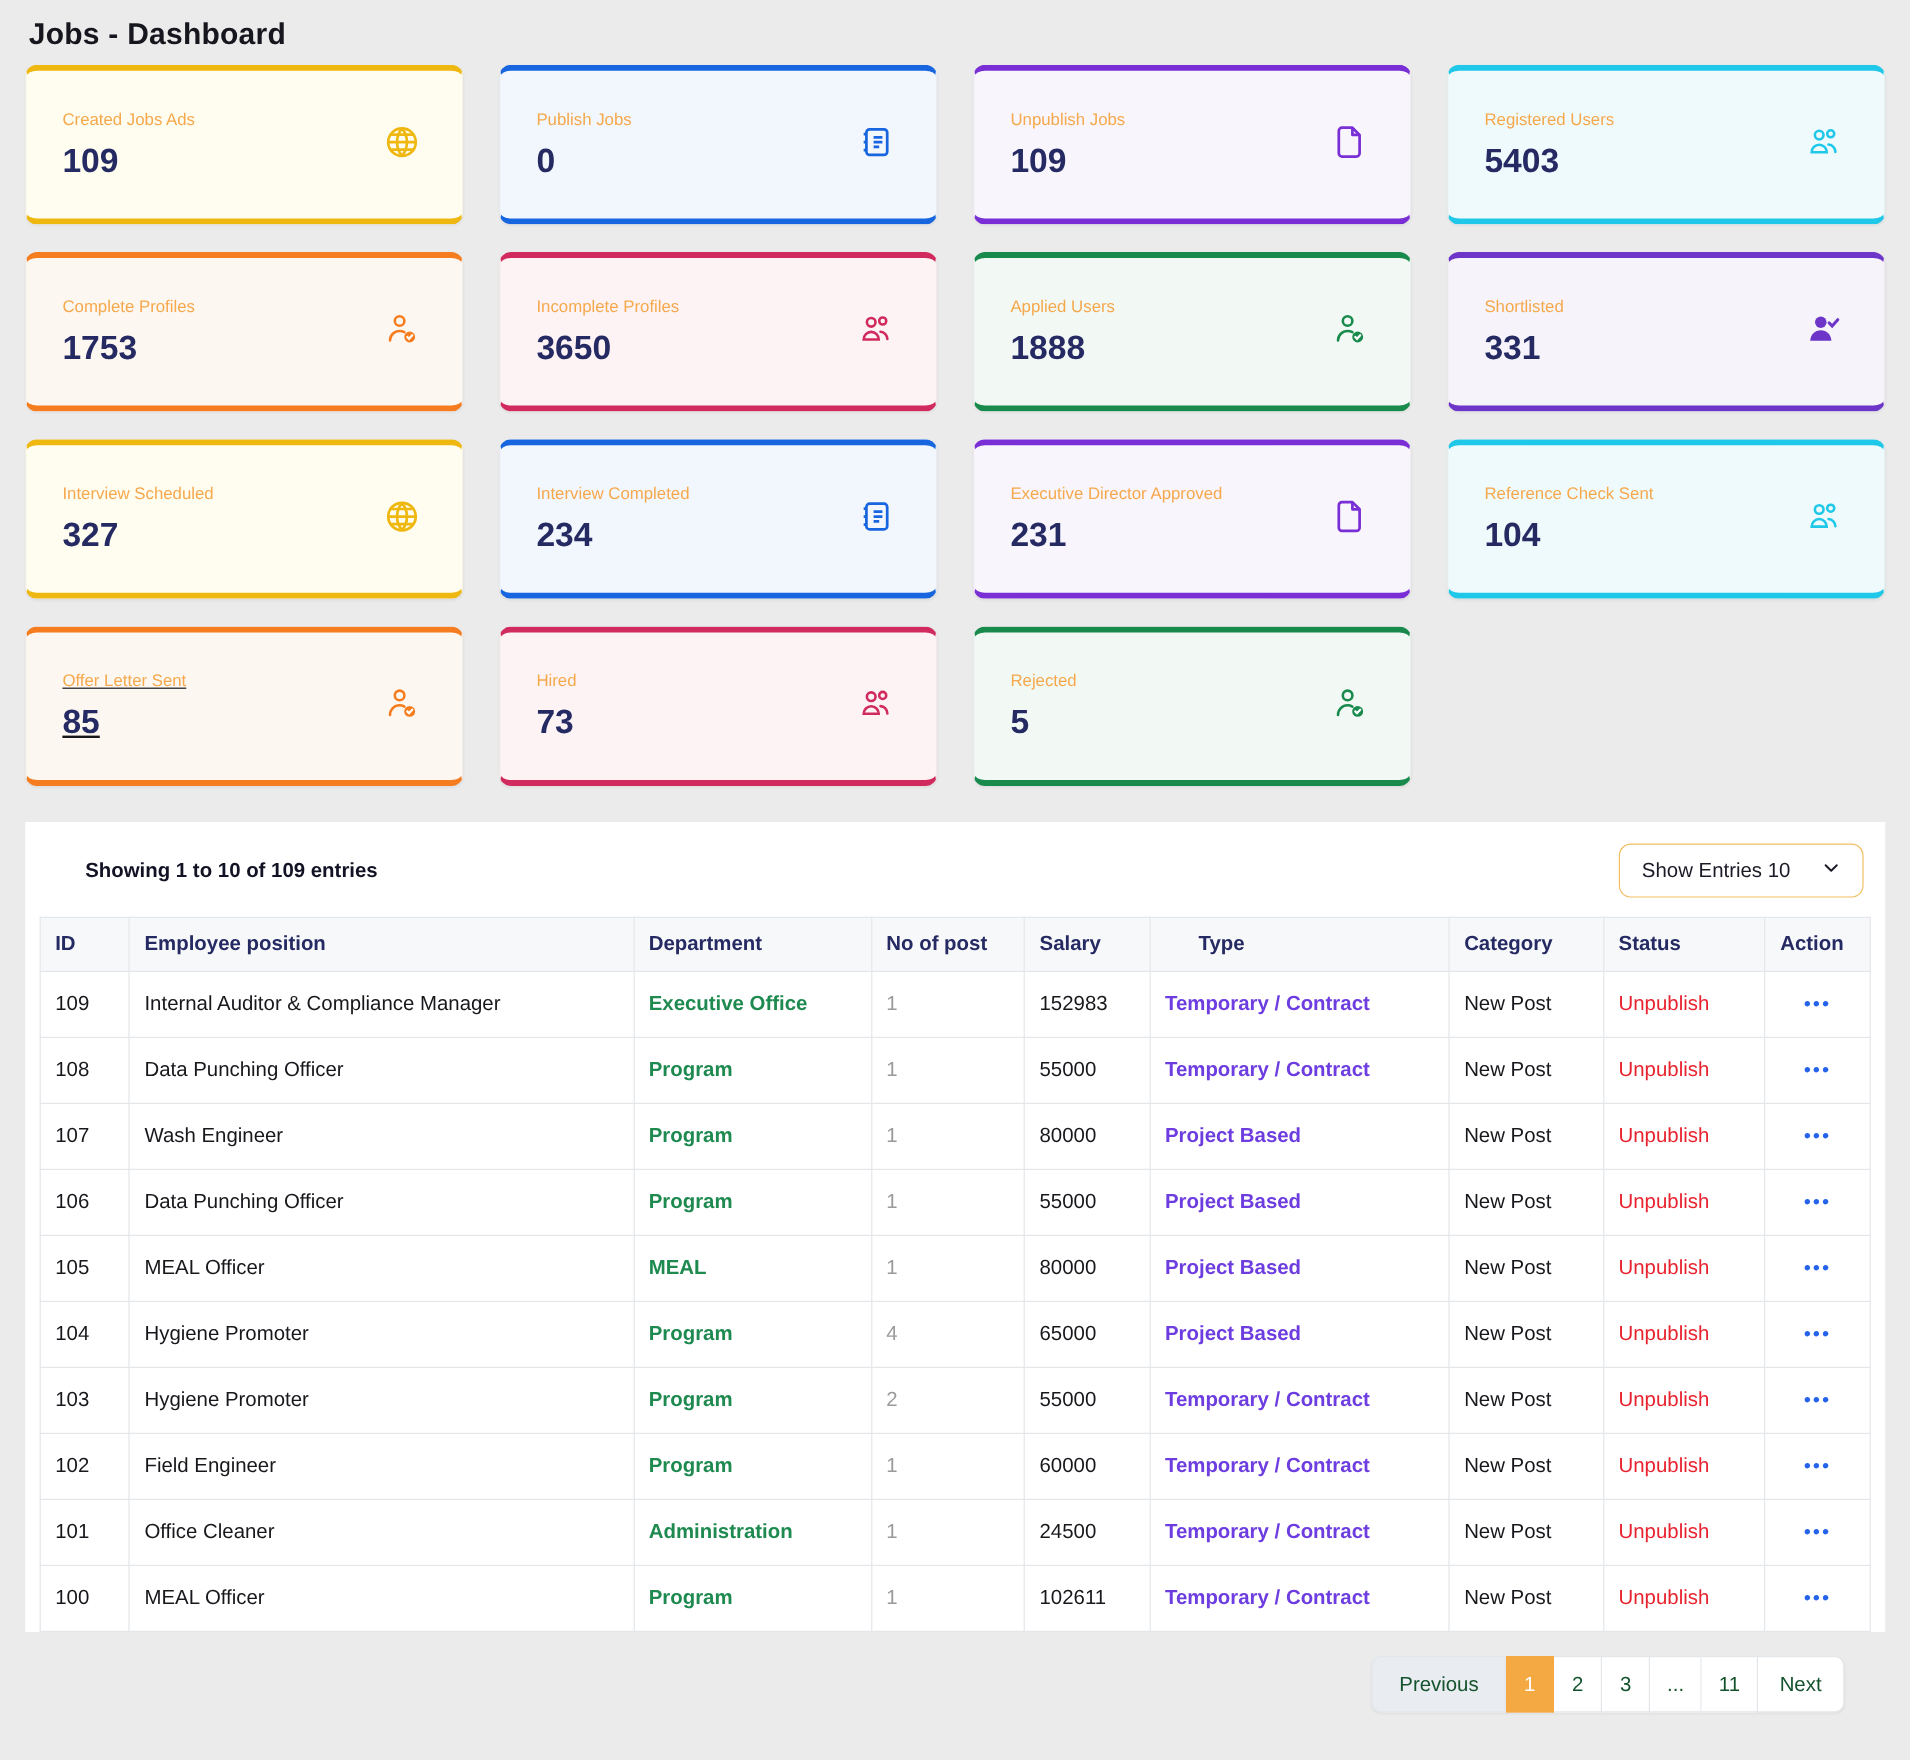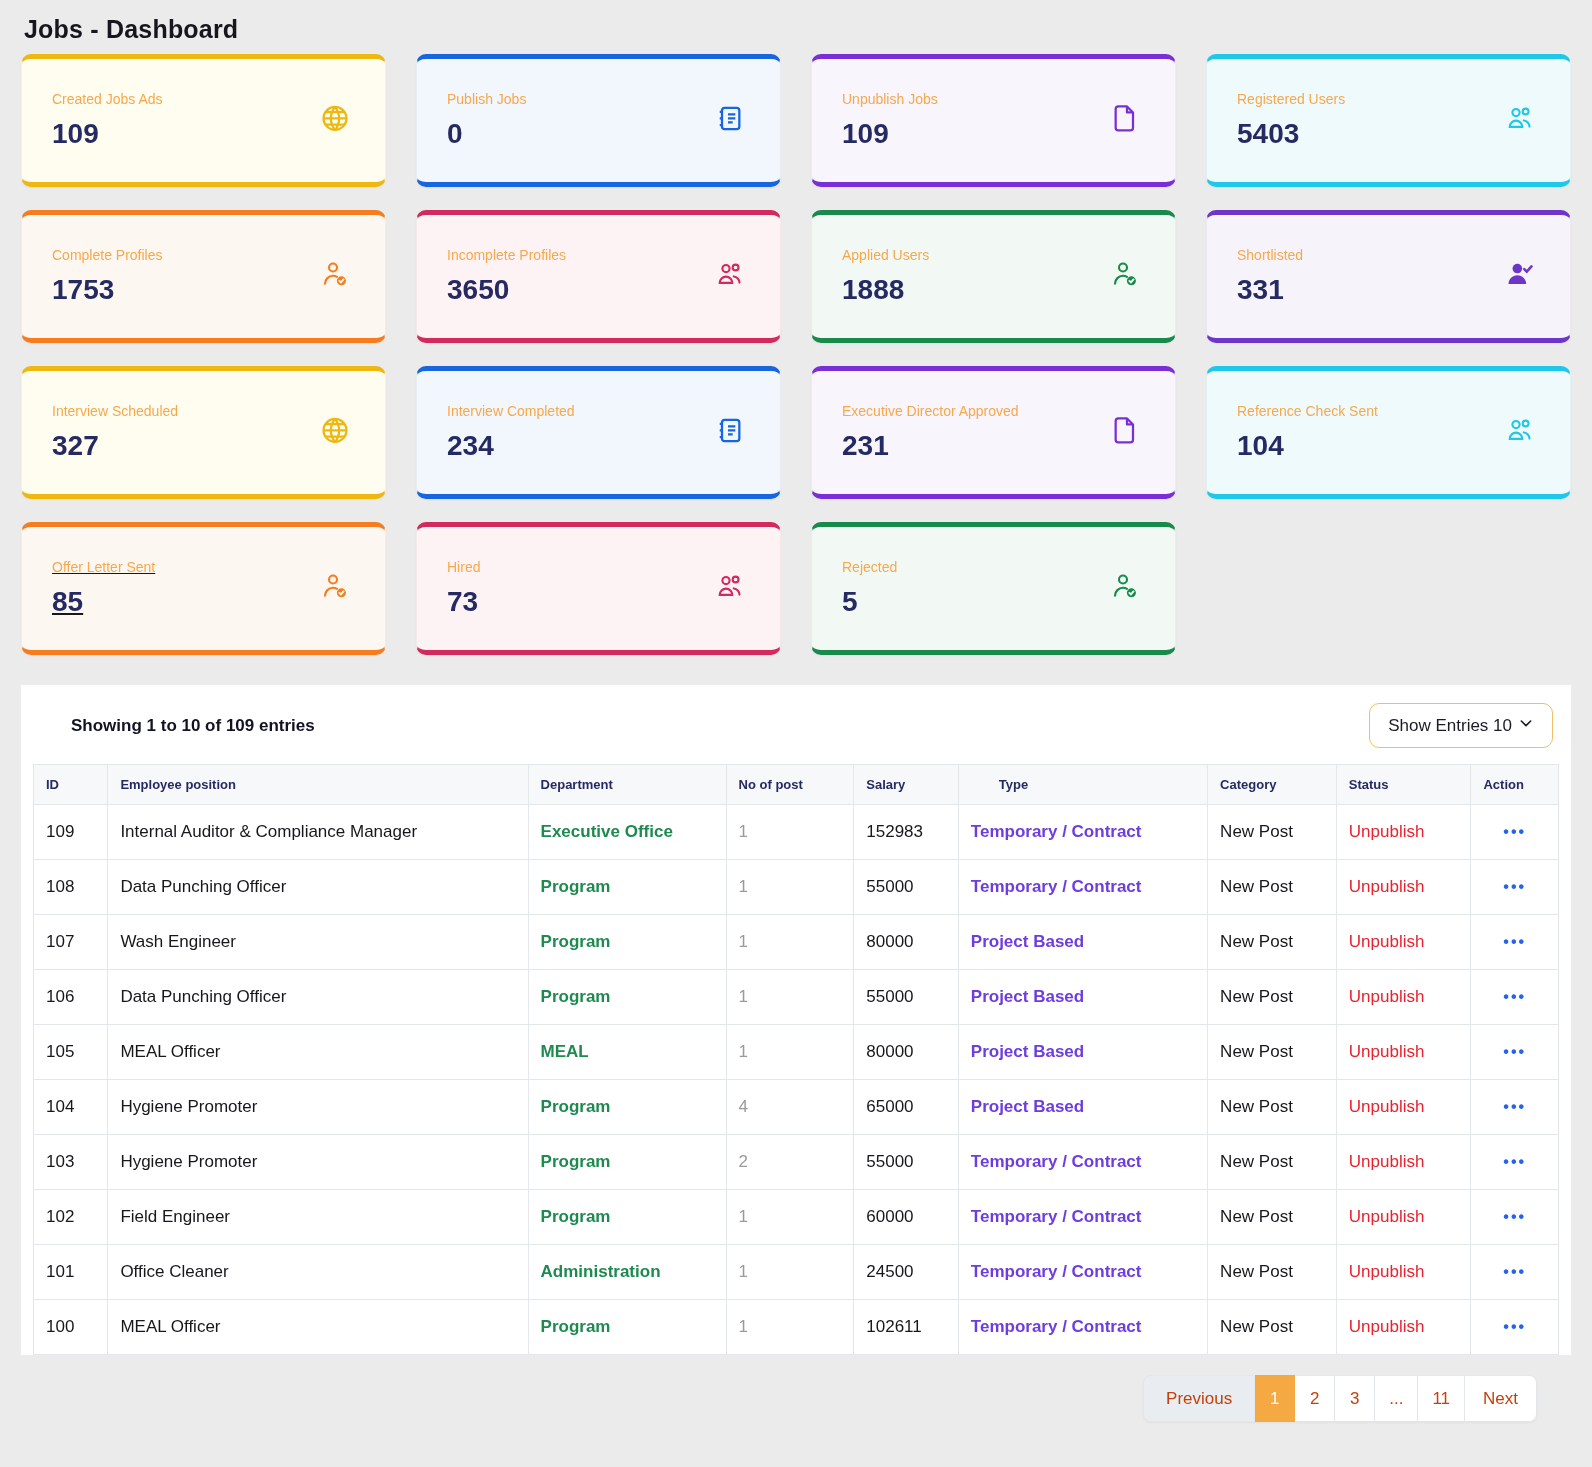--- a/index.html
+++ b/index.html
@@ -29,44 +29,44 @@
   }
   .card-label { font-size:14px; font-weight:500; color:#F6A84C; margin-bottom:11px; }
   .card-value { font-size:28px; font-weight:700; color:#252A63; }
   .card-icon { position:absolute; right:34px; top:50%; transform:translateY(-58%); width:32px; height:32px; }
   .card-icon svg { width:32px; height:32px; display:block; }
   
   .table-card { background:#FFFFFF; padding:12px 12px 0; }
   .table-top { display:flex; justify-content:space-between; align-items:center; padding:6px 6px 16px;margin-left:32px; }
   .entries-summary { font-size:17px; font-weight:700; color:#121225; }
   .show-entries {
-    display:flex; align-items:center; gap:6px;
+    display:flex; align-items:center; gap:26px;
     background:#FFFFFF; border:1px solid #F2BE62; border-radius:10px;
     padding:11px 18px; font-size:17px; color:#1B1B28;
     font-family:"Liberation Sans", sans-serif; cursor:pointer;
   }
   .show-entries svg { width:16px; height:16px; }
   table { width:100%; border-collapse:collapse; table-layout:fixed; font-size:17px; }
   thead th {
     background:#F7F8FA; color:#252A63; font-weight:700; text-align:left;
-    padding:12px; border:1px solid #E4E7EA; font-size:13px;
+    padding:12px; border:1px solid #E4E7EA; font-size:17px;
   }
   tbody td { background:#FFFFFF; border:1px solid #E4E7EA; padding:17px 12px; color:#17171C; }
   td.c-dept { color:#1E8A50; font-weight:700; }
   td.c-posts { color:#9A9A9A; }
   td.c-type { color:#6D3DE0; font-weight:700; }
   td.c-status { color:#E8222E; }
   td.c-action { text-align:center; }
   .row-actions { color:#2563EB; font-weight:700; font-size:16px; letter-spacing:2px; cursor:pointer; }
   
   .pagination-wrap { display:flex; justify-content:flex-end; padding:20px 34px 0; }
   .pagination { display:flex; border-radius:8px; box-shadow:0 1px 2px rgba(0,0,0,.05); }
   .pg {
     background:#FFFFFF; border:1px solid #E4E7EA; border-left-width:0;
-    min-width:40px; height:47px; padding:0 14px; font-size:17px; color:#c2410c;
+    min-width:40px; height:47px; padding:0 14px; font-size:17px; color:#14532d;
     display:flex; align-items:center; justify-content:center;
     font-family:"Liberation Sans", sans-serif; cursor:pointer;
   }
   .pg.prev { background:#E9ECF0; border-left-width:1px; border-radius:8px 0 0 8px; padding:0 22px; }
   .pg.next { border-radius:0 8px 8px 0; padding:0 18px; }
   .pg.active { background:#F5A942; border-color:#F5A942; color:#FFFFFF; }
   .pg.ellipsis { cursor:default; }
 </style>
 </head>
 <body>

